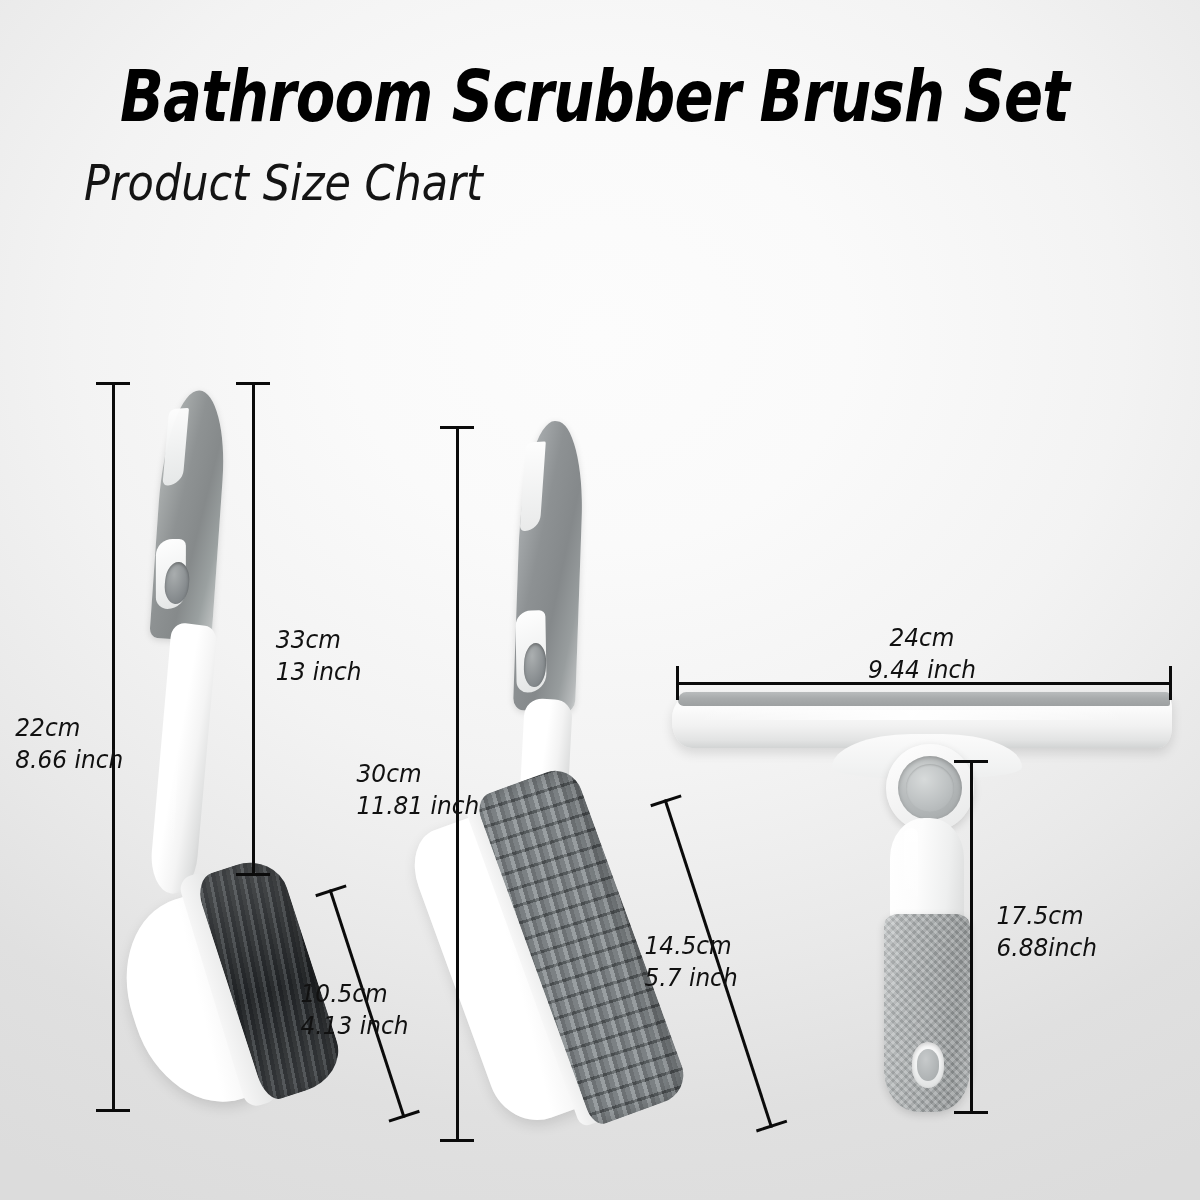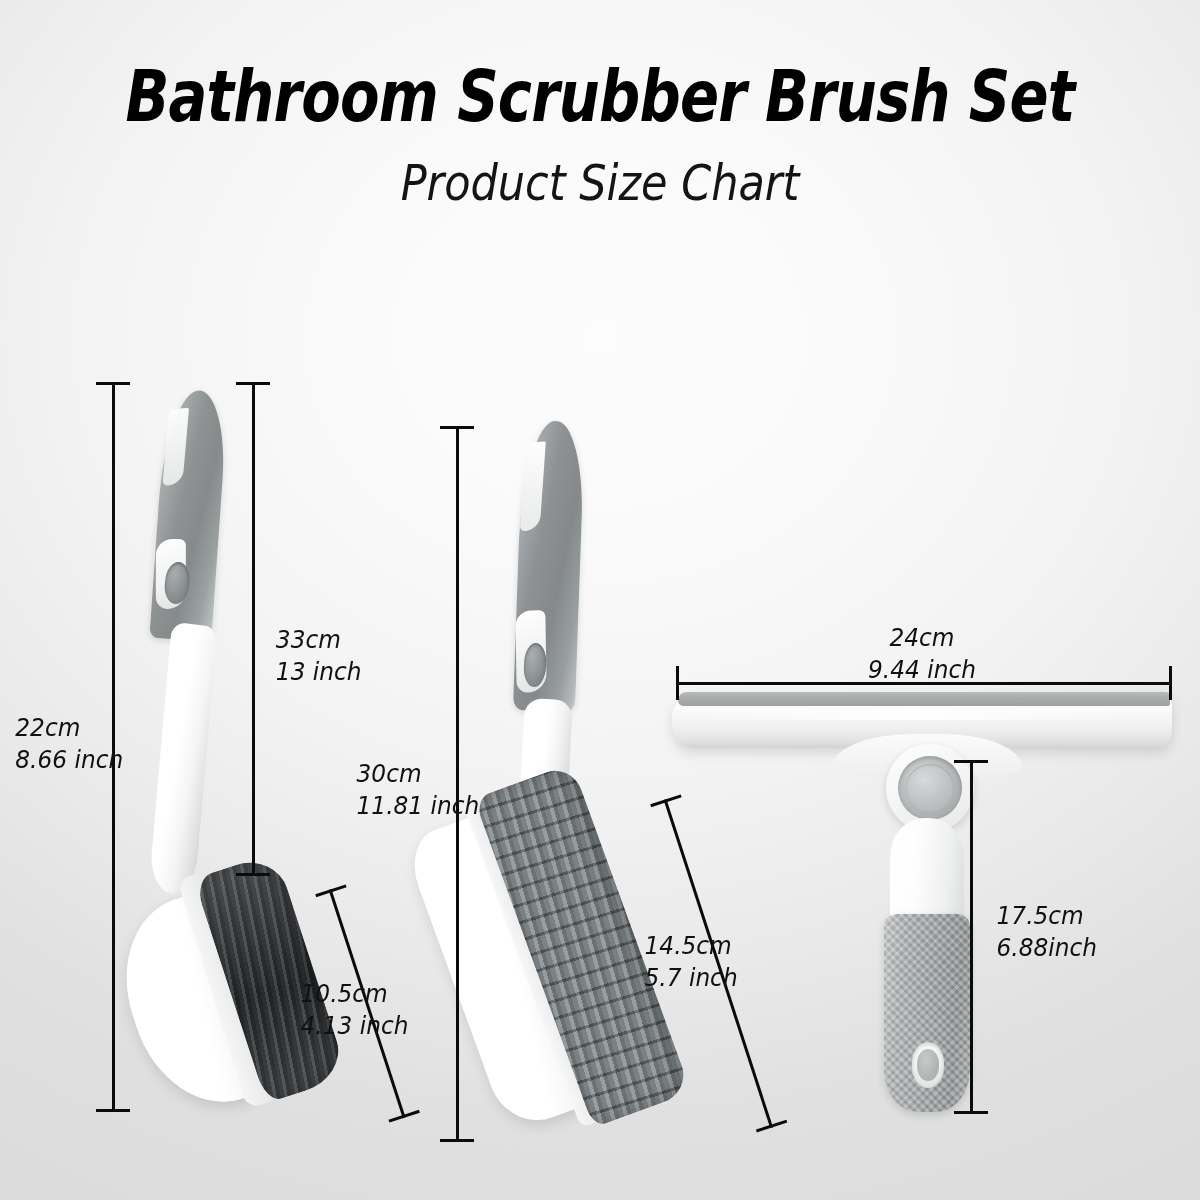--- a/index.html
+++ b/index.html
@@ -8,21 +8,21 @@
   body {
     font-family: "DejaVu Sans", sans-serif;
     background: radial-gradient(ellipse 95% 80% at 50% 28%,
                 #fcfcfc 0%, #fafafa 22%, #f3f3f3 46%,
                 #e9e9e9 66%, #e0e0e0 82%, #dcdcdc 100%);
     overflow:hidden;
     position:relative;
   }
 
   
-  .header { position:absolute; top:0; left:0; width:1200px; text-align:center; }
+  .header { position:absolute; top:0; left:0; width:1200px; }
   .title {
     font-family:"DejaVu Sans", sans-serif;
     font-weight:700; font-style:italic;
     font-size:72px; line-height:1;
     color:#000;
     letter-spacing:-1px;
     transform:scaleX(0.80);
     transform-origin:center center;
     margin-top:60px;
     white-space:nowrap;

